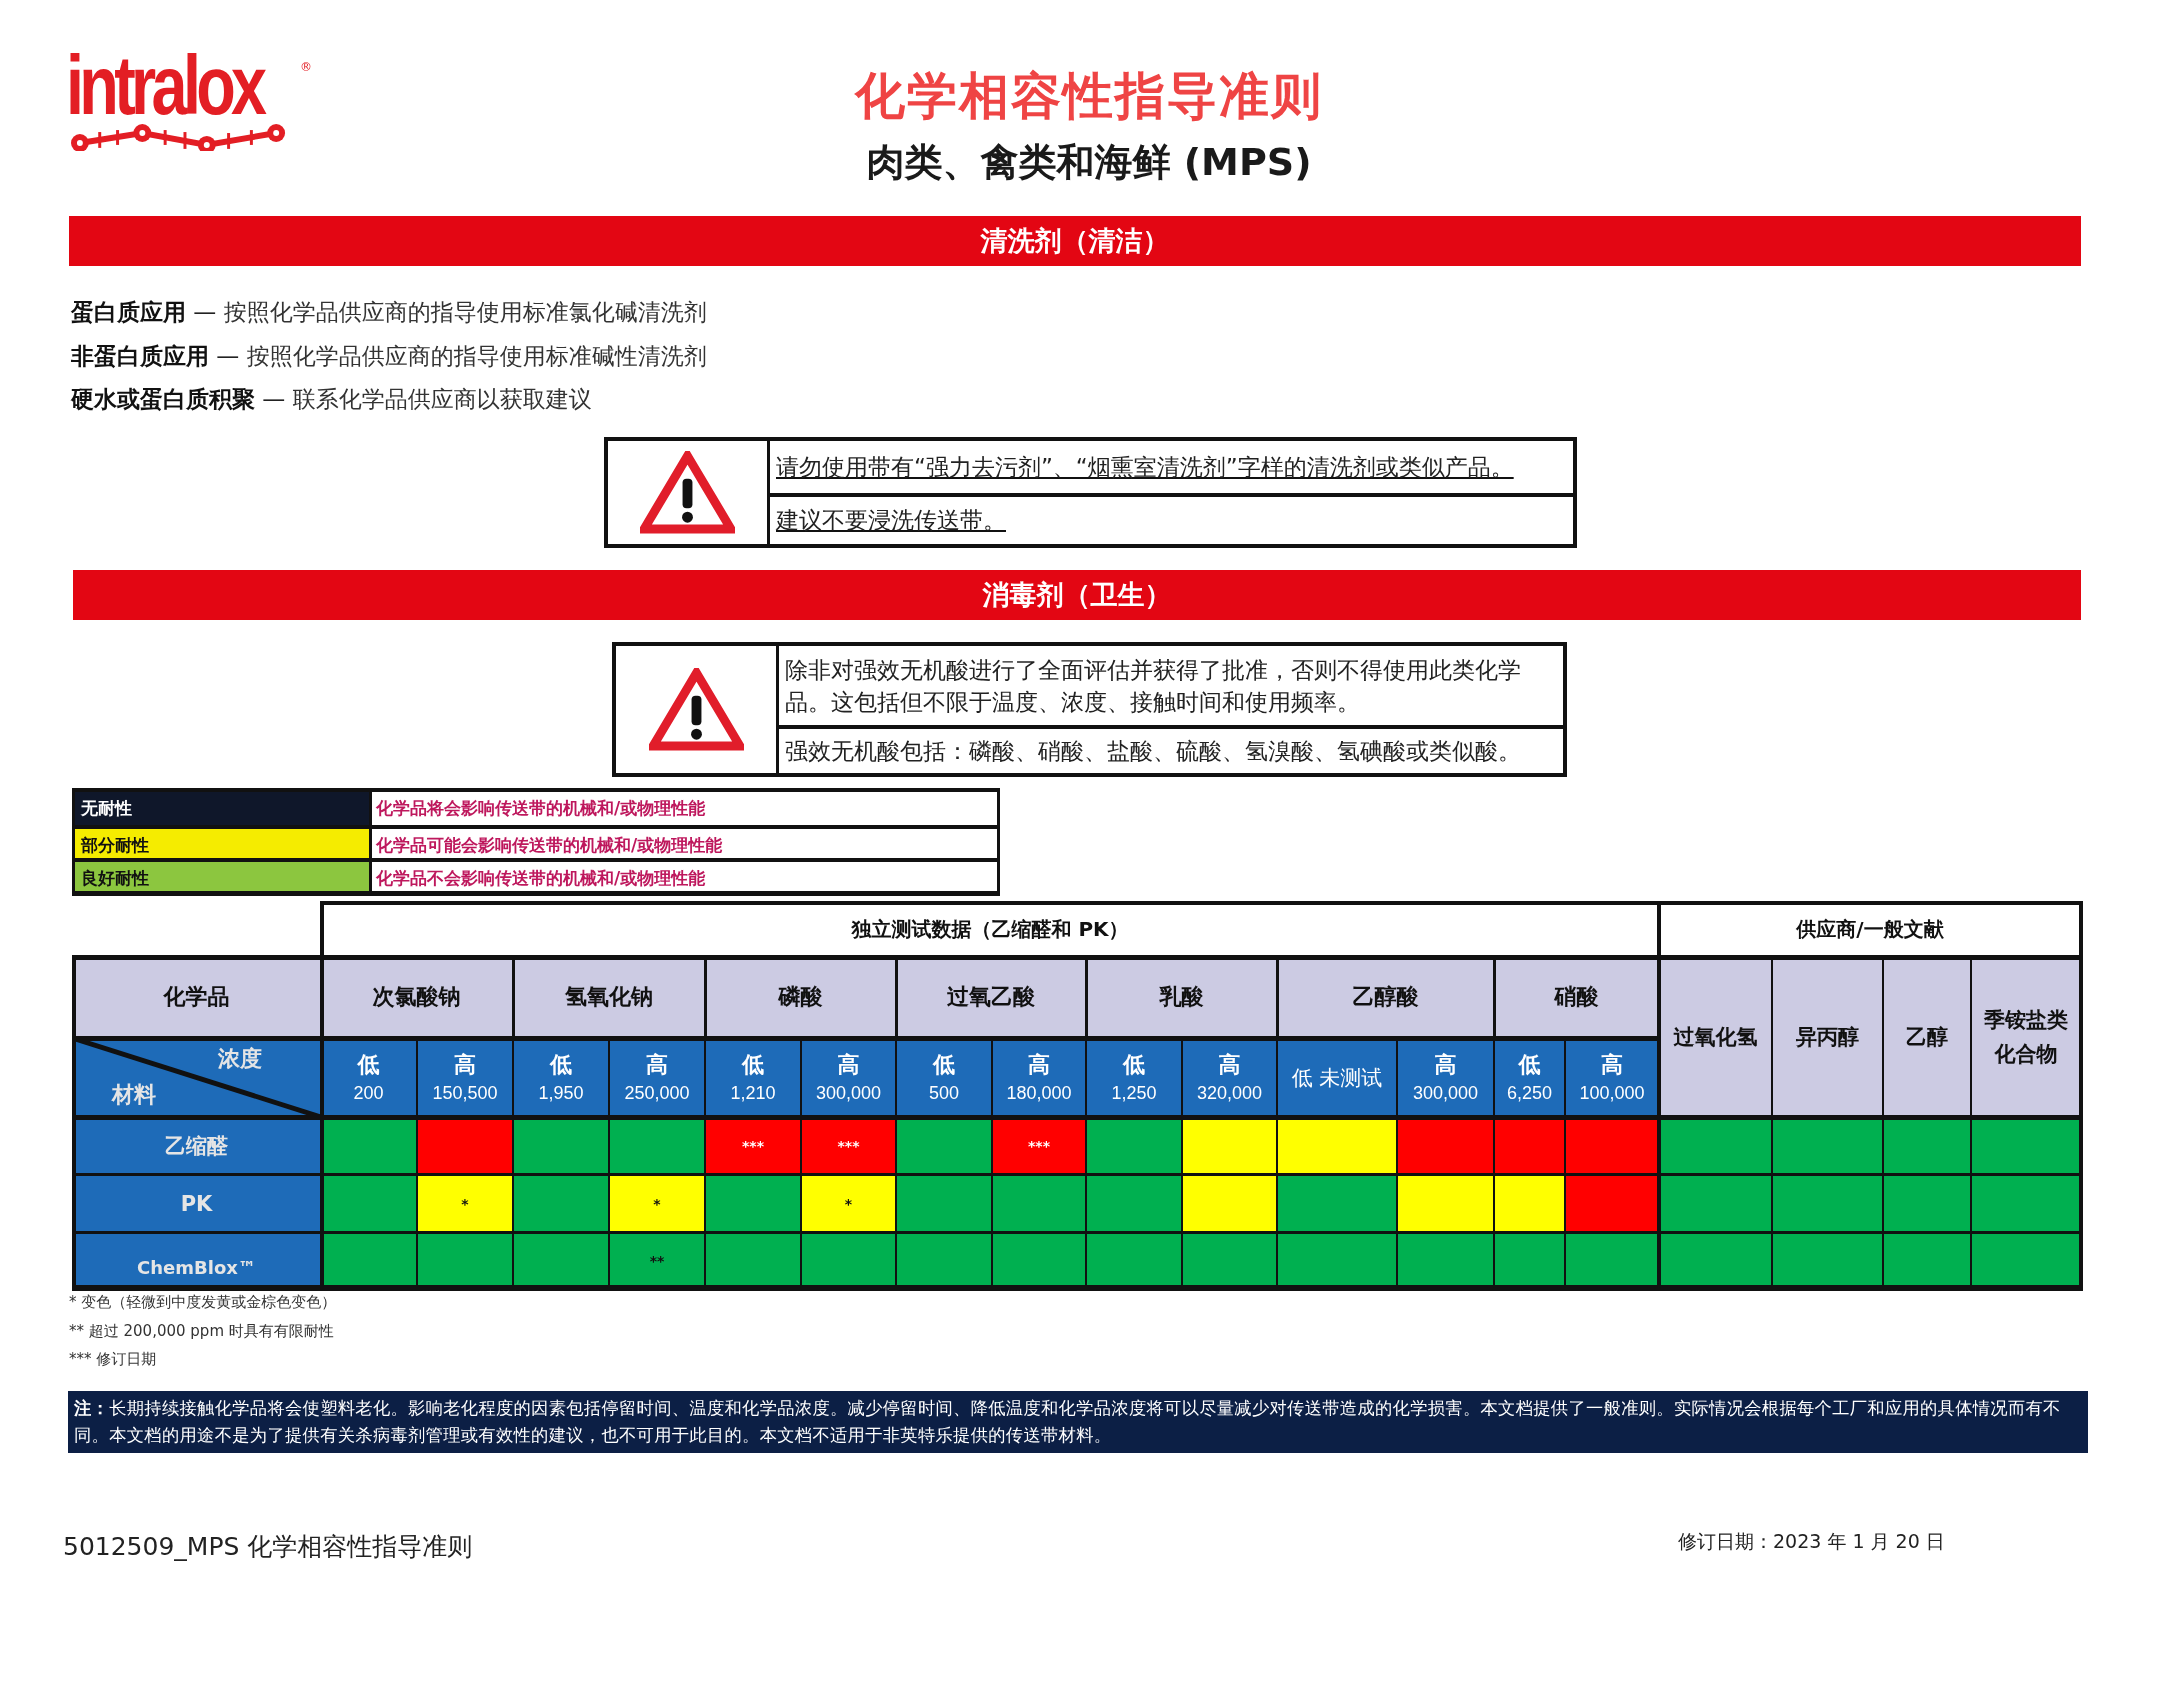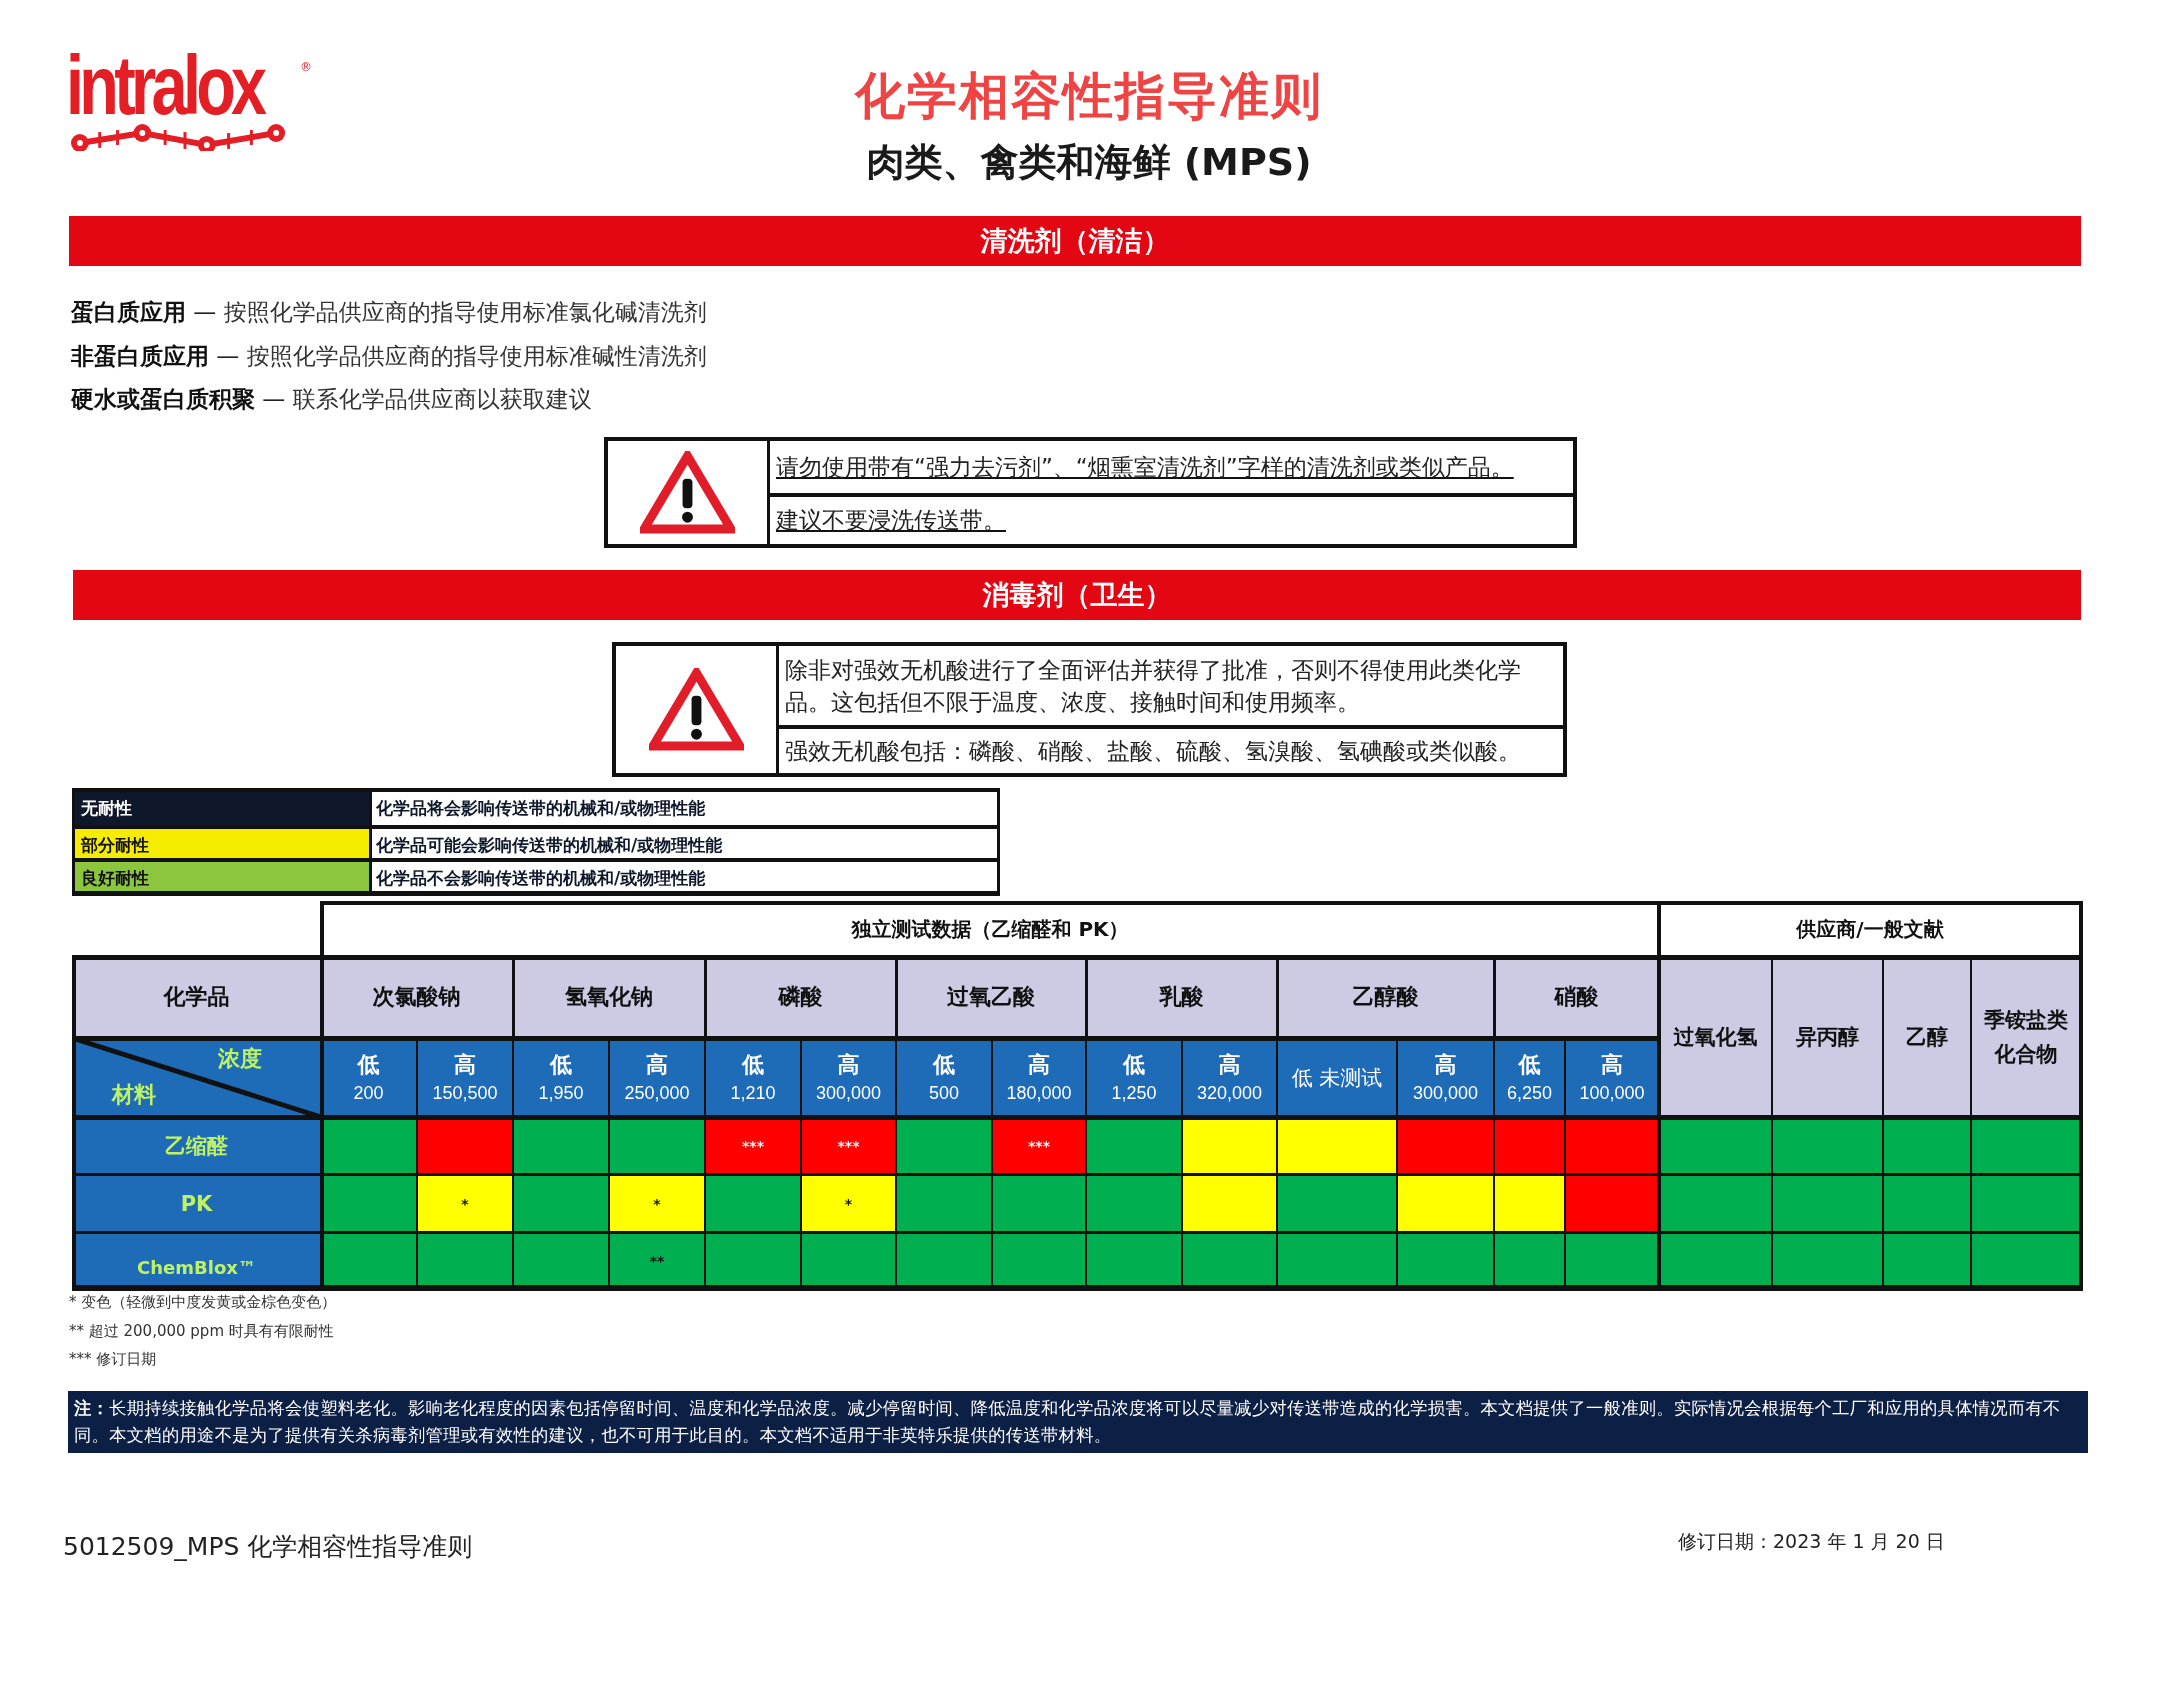--- a/index.html
+++ b/index.html
@@ -39,31 +39,31 @@
   .warn2 { left: 612px; top: 642px; width: 955px; height: 135px; }
   .warn2 .warn-icon-cell { width: 163px; }
   .warn2 .warn-row.r1 { height: 79px; }
   .warn2 .warn-row.r2 { flex: 1; }
 
   
   .legend { left: 72px; top: 788px; width: 928px; border: 3px solid #111; border-top: 4px solid #111; border-bottom: 5px solid #111; }
   .legend-row { display: flex; height: 33px; }
   .legend-row + .legend-row { border-top: 4px solid #111; }
   .legend-swatch { width: 297px; border-right: 3px solid #111; font-size: 17px; font-weight: bold; line-height: 33px; padding-left: 6px; }
-  .legend-desc { flex: 1; font-size: 17px; font-weight: bold; line-height: 33px; padding-left: 4px; color: #0f172a; }
+  .legend-desc { flex: 1; font-size: 17px; font-weight: bold; line-height: 33px; padding-left: 4px; color: #be185d; }
 
   
   .grid { left: 72px; top: 901px; width: 2011px; height: 389px; }
   .cell { position: absolute; display: flex; align-items: center; justify-content: center; text-align: center; }
   .hdr-white { background: #fff; font-size: 20px; font-weight: bold; color: #111; }
   .hdr-lav { background: #cccbe3; font-size: 22px; font-weight: bold; color: #111; }
   .hdr-blue { background: #1e6bb8; color: #fff; flex-direction: column; }
   .hdr-blue .lvl { font-size: 22px; font-weight: bold; line-height: 30px; }
   .hdr-blue .val { font-size: 18px; line-height: 26px; font-family: "Liberation Sans", sans-serif; }
-  .mat { background: #1e6bb8; color: #bef264; font-size: 21px; font-weight: bold; }
+  .mat { background: #1e6bb8; color: #e5e5e5; font-size: 21px; font-weight: bold; }
   .c-g { background: #00b050; }
   .c-r { background: #ff0000; }
   .c-y { background: #ffff00; }
   .mark { font-size: 14px; font-weight: bold; }
   .c-r .mark { color: #ffffff; }
   .c-y .mark, .c-g .mark { color: #111; }
   .line { position: absolute; background: #111; }
 
   
   .foot { left: 69px; font-size: 15px; color: #333; }

